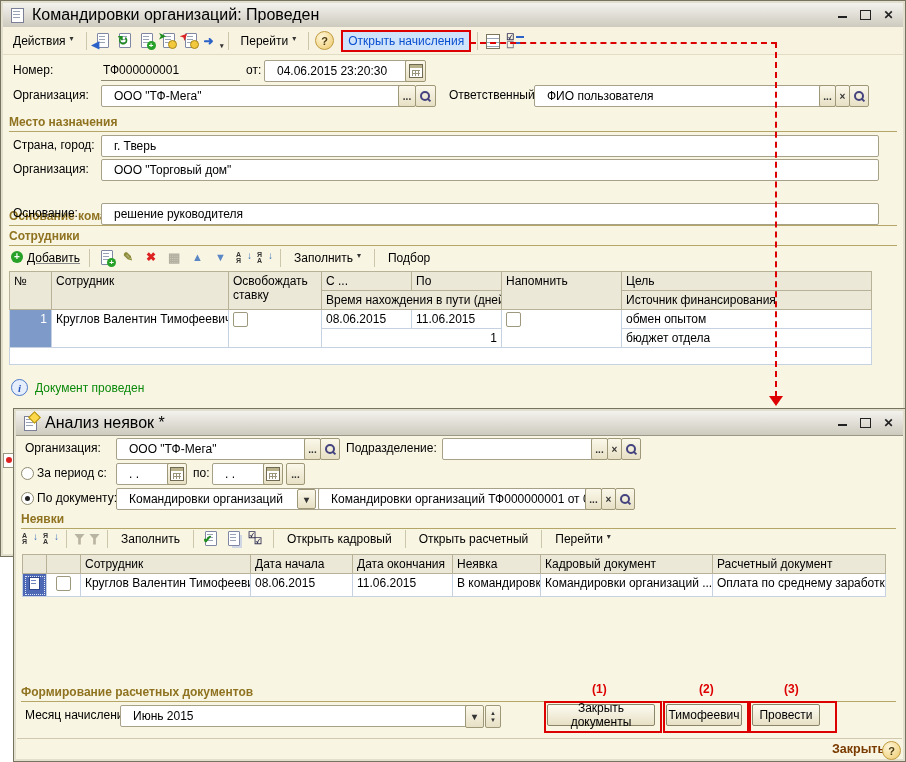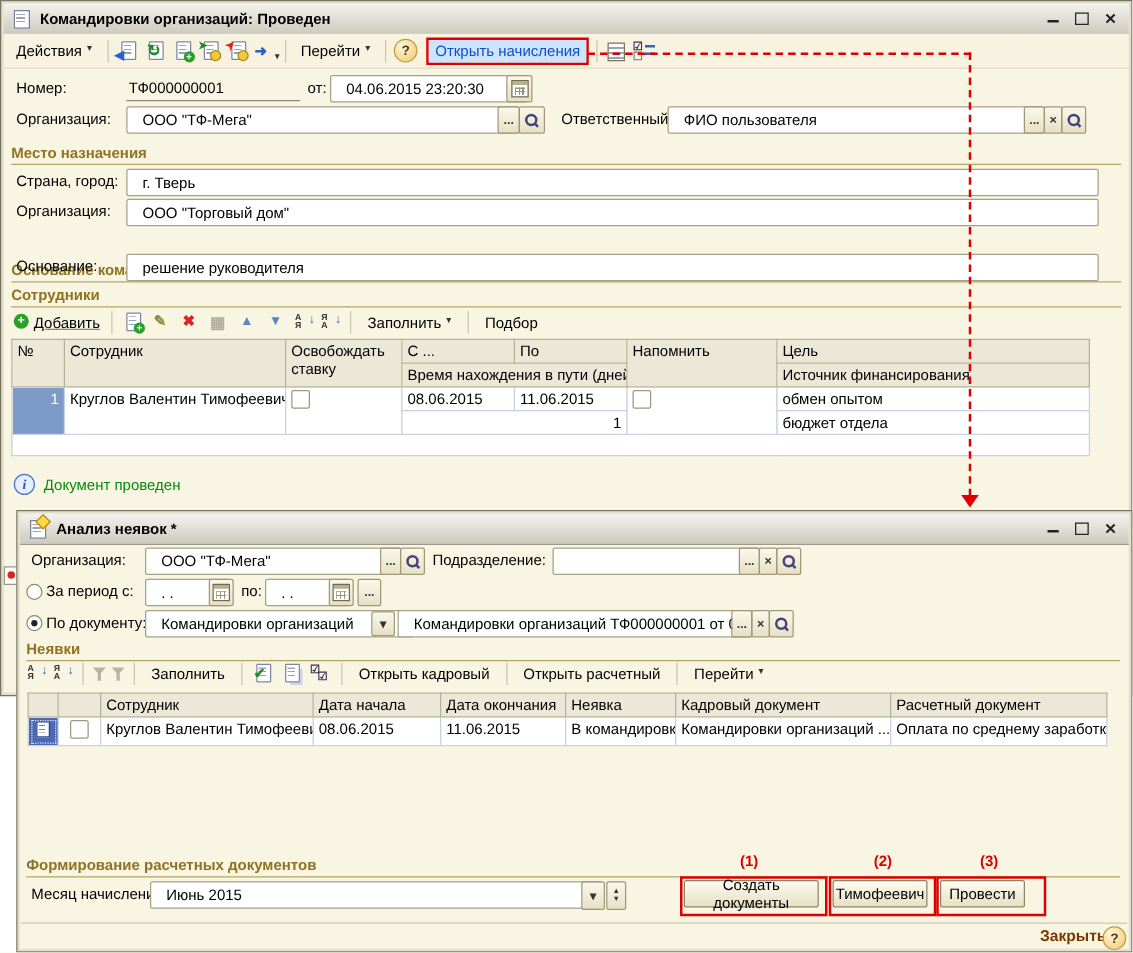--- a/index.html
+++ b/index.html
@@ -2,21 +2,21 @@
 <html><head>
 <meta charset="utf-8">
 <style>
   html,body{margin:0;padding:0;}
   body{width:906px;height:762px;position:relative;background:#fff;
        font-family:"Liberation Sans",sans-serif;font-size:12px;color:#000;overflow:hidden;}
   .win{position:absolute;background:#f9f5e3;border:1px solid #76735f;
        box-shadow:inset 0 0 0 2px #e3dfcf;}
   .titlebar{position:absolute;left:2px;top:2px;right:2px;height:24px;display:flex;align-items:center;
        gap:7px;padding:0 6px;background:linear-gradient(#f3f2ed,#cdcabe);border-bottom:1px solid #9a9789;}
-  .ttext{font-weight:bold;font-size:12px;flex:1;white-space:nowrap;overflow:hidden;}
+  .ttext{font-weight:normal;font-size:16px;flex:1;white-space:nowrap;overflow:hidden;}
   .wctrls{display:flex;gap:6px;align-items:center;}
   .wbtn{width:17px;height:15px;display:flex;align-items:center;justify-content:center;
         font-weight:bold;font-size:12px;color:#222;cursor:default;}
   .wbox{width:9px;height:8px;border:1.6px solid #222;display:inline-block;}
   .wmin{width:9px;height:3px;border-bottom:2px solid #222;display:inline-block;}
   
   .ticon{width:16px;height:16px;position:relative;display:inline-block;}
   .pg{position:absolute;left:2px;top:1px;width:11px;height:13px;background:#fff;border:1px solid #7b7f97;}
   .pg::after{content:"";position:absolute;left:1px;top:2px;width:7px;height:8px;
      background:repeating-linear-gradient(#9aa3b5 0 1px,transparent 1px 3px);}
@@ -441,21 +441,21 @@
 
   <span class="lbl" style="left:11px;top:296px;">Месяц начисления:</span>
   <span class="inp" style="left:106px;top:296px;width:336px;">Июнь 2015</span>
   <span class="abtn" style="left:451px;top:296px;width:17px;height:21px;">▾</span>
   <span class="spin" style="left:471px;top:296px;">
       <span>▲</span>
       <span>▼</span>
     </span>
 
   <div class="rframe" style="left:530px;top:292px;width:114px;height:28px;"></div>
-  <button class="pbtn" style="left:533px;top:295px;width:108px;">Создать документы</button>
+  <button class="pbtn" style="left:533px;top:295px;width:108px;">Закрыть документы</button>
   <div class="rframe" style="left:649px;top:292px;width:82px;height:28px;"></div>
   <button class="pbtn" style="left:652px;top:295px;width:76px;">Тимофеевич</button>
   <div class="rframe" style="left:735px;top:292px;width:84px;height:28px;"></div>
   <button class="pbtn" style="left:738px;top:295px;width:68px;">Провести</button>
 
   <div style="position:absolute;left:3px;right:3px;top:329px;border-top:1px solid #cfc8ae;"></div>
   <button class="closebtn" style="left:812px;top:332px;">Закрыть</button>
   <span class="help" style="position:absolute;left:868px;top:332px;">?</span>
 </div>
 

